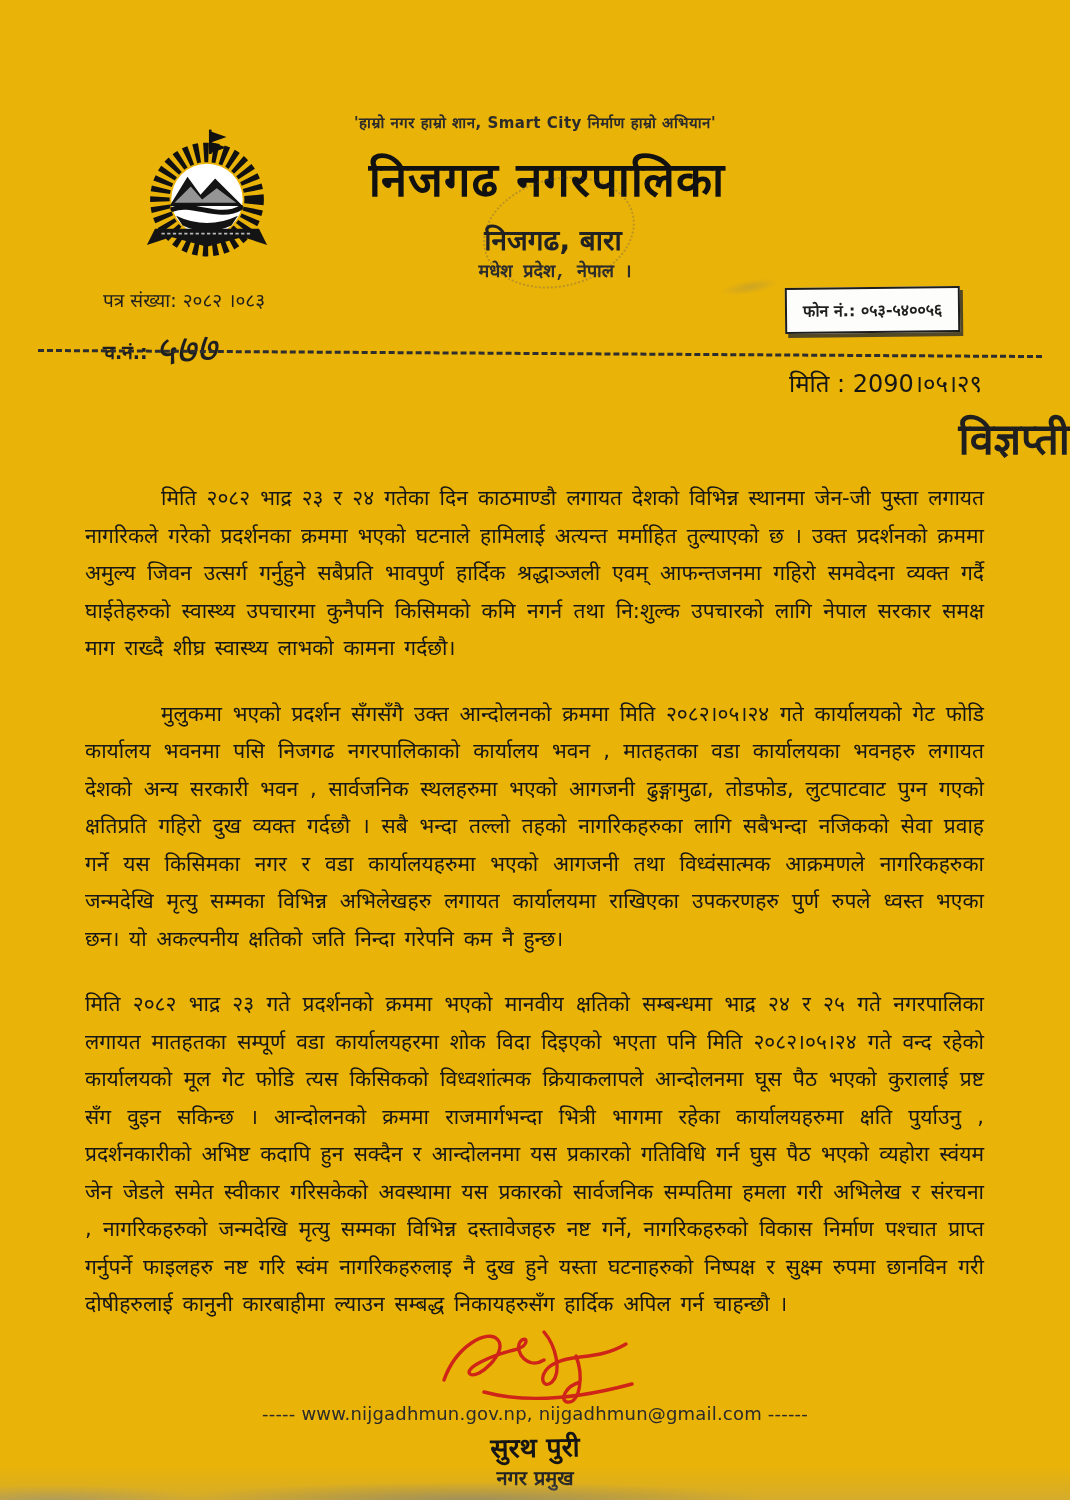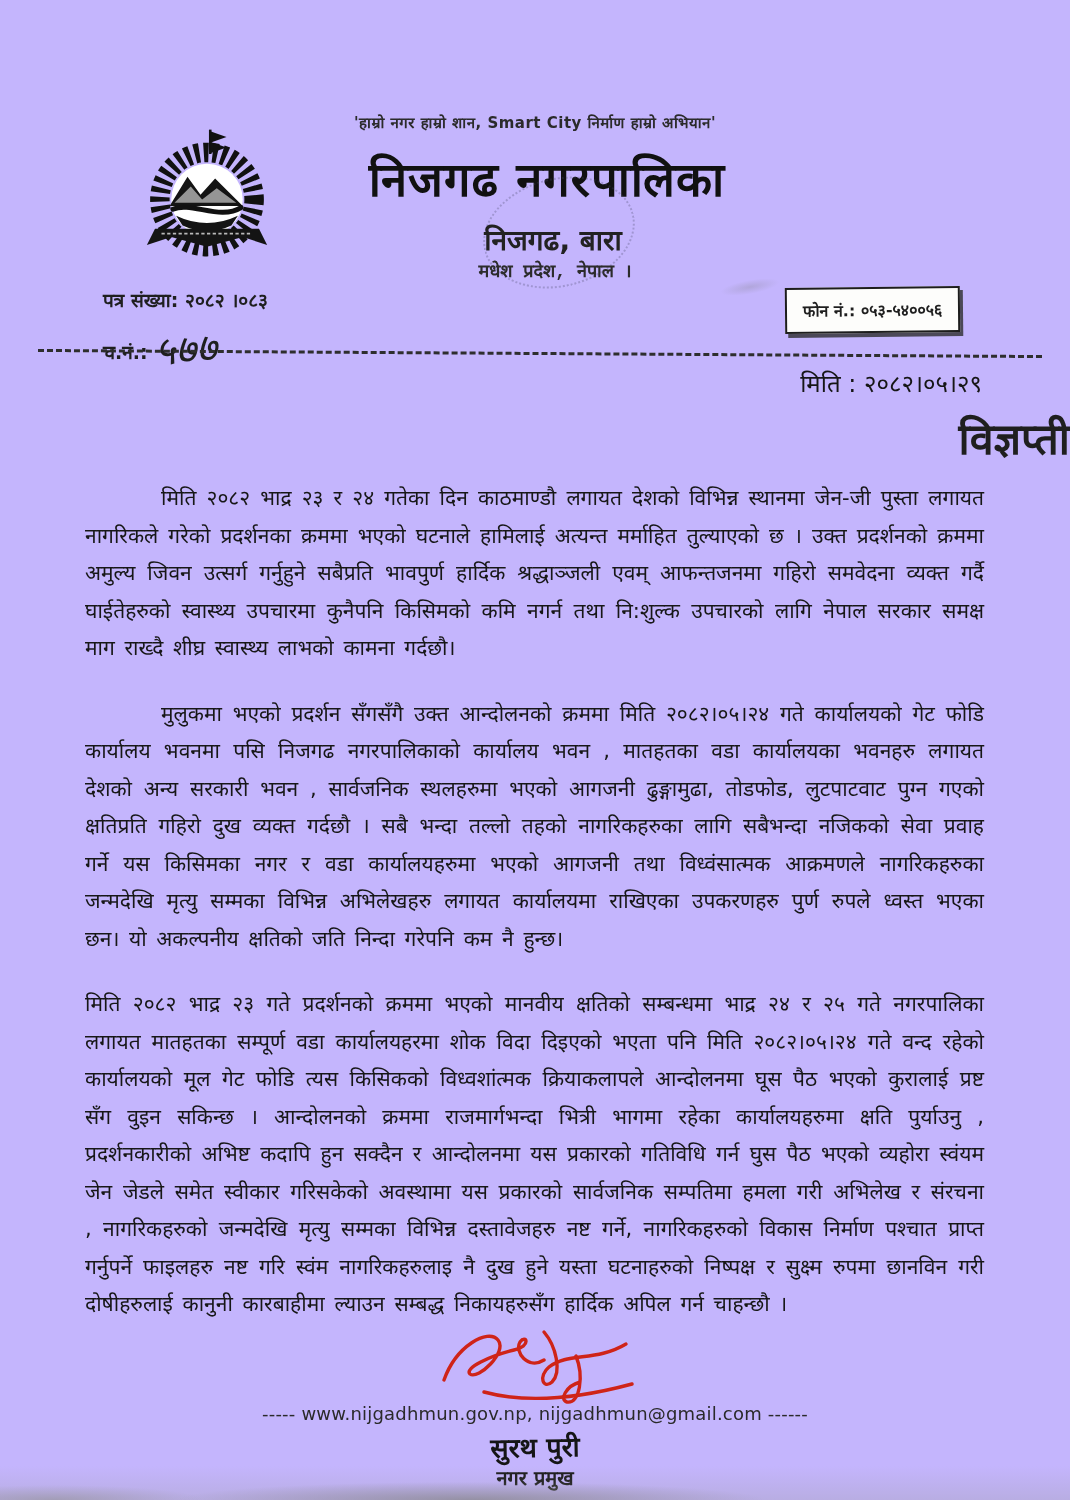--- a/index.html
+++ b/index.html
@@ -1,18 +1,18 @@
 <!DOCTYPE html>
 <html><head>
 <meta charset="utf-8">
 <style>
   html,body{margin:0;padding:0;background:#e8e8e6;}
   .page{
     position:relative;width:1070px;height:1500px;margin:0 auto;
-    background:#c4b5fd;overflow:hidden;color:#1f1f1f;
+    background:#eab308;overflow:hidden;color:#1f1f1f;
     font-family:"DejaVu Sans","Liberation Sans",sans-serif;
   }
   
   .slogan{
     position:absolute;top:112px;left:0;width:100%;text-align:center;
     font-size:15px;font-weight:bold;color:#2b2b2b;letter-spacing:.5px;
   }
   .emblem{position:absolute;left:118px;top:128px;width:178px;height:130px;}
   .muni-title{
     position:absolute;top:146px;left:0;width:100%;text-align:center;
@@ -28,21 +28,21 @@
     position:absolute;top:258px;left:0;width:100%;text-align:center;
     padding-left:40px;box-sizing:border-box;
     font-size:18px;font-weight:bold;color:#2c2c2c;font-family:Liberation Mono, monospace;
   }
   .stamp-ring{
     position:absolute;left:482px;top:178px;width:150px;height:105px;
     border:2px dotted rgba(70,70,100,.28);border-radius:50%;
     transform:rotate(-14deg);
   }
   
-  .letter-no{position:absolute;left:103px;top:287px;font-size:19px;font-weight:bold;}
+  .letter-no{position:absolute;left:103px;top:287px;font-size:19px;font-weight:normal;}
   .ch-line{position:absolute;left:103px;top:316px;font-size:19px;font-weight:bold;}
   .ch-value{
     display:inline-block;font-size:40px;font-weight:normal;
     font-style:italic;transform:rotate(-4deg) translateY(4px);
     font-family:"DejaVu Serif","Liberation Serif",serif;
   }
   .phone-box{
     position:absolute;left:785px;top:287px;padding:10px 16px;
     border:2px solid #1d1d1d;background:#fdfdfb;
     box-shadow:3px 4px 0 rgba(45,45,45,.8);
@@ -130,21 +130,21 @@
 
   <div class="letter-no">पत्र संख्या: २०८२ ।०८३</div>
   <div class="ch-line">
     <span>च.नं.:</span>
     <span class="ch-value">५७७</span>
   </div>
   <div class="phone-box">फोन नं.: ०५३-५४००५६</div>
   <div class="scan-mark-tr"></div>
 
   <div class="divider"></div>
-  <div class="date-line">मिति : २०८२।०५।२९</div>
+  <div class="date-line">मिति : 2090।०५।२९</div>
 
   <div class="notice-title">विज्ञप्ती</div>
 
   <div class="body-text">
     <p class="indent">मिति २०८२ भाद्र २३ र २४ गतेका दिन काठमाण्डौ लगायत देशको विभिन्न स्थानमा जेन-जी पुस्ता लगायत नागरिकले गरेको प्रदर्शनका क्रममा भएको घटनाले हामिलाई अत्यन्त मर्माहित तुल्याएको छ । उक्त प्रदर्शनको क्रममा अमुल्य जिवन उत्सर्ग गर्नुहुने सबैप्रति भावपुर्ण हार्दिक श्रद्धाञ्जली एवम् आफन्तजनमा गहिरो समवेदना व्यक्त गर्दै घाईतेहरुको स्वास्थ्य उपचारमा कुनैपनि किसिमको कमि नगर्न तथा नि:शुल्क उपचारको लागि नेपाल सरकार समक्ष माग राख्दै शीघ्र स्वास्थ्य लाभको कामना गर्दछौ।</p>
     <p class="indent">मुलुकमा भएको प्रदर्शन सँगसँगै उक्त आन्दोलनको क्रममा मिति २०८२।०५।२४ गते कार्यालयको गेट फोडि कार्यालय भवनमा पसि निजगढ नगरपालिकाको कार्यालय भवन , मातहतका वडा कार्यालयका भवनहरु लगायत देशको अन्य सरकारी भवन , सार्वजनिक स्थलहरुमा भएको आगजनी ढुङ्गामुढा, तोडफोड, लुटपाटवाट पुग्न गएको क्षतिप्रति गहिरो दुख व्यक्त गर्दछौ । सबै भन्दा तल्लो तहको नागरिकहरुका लागि सबैभन्दा नजिकको सेवा प्रवाह गर्ने यस किसिमका नगर र वडा कार्यालयहरुमा भएको आगजनी तथा विध्वंसात्मक आक्रमणले नागरिकहरुका जन्मदेखि मृत्यु सम्मका विभिन्न अभिलेखहरु लगायत कार्यालयमा राखिएका उपकरणहरु पुर्ण रुपले ध्वस्त भएका छन। यो अकल्पनीय क्षतिको जति निन्दा गरेपनि कम नै हुन्छ।</p>
     <p>मिति २०८२ भाद्र २३ गते प्रदर्शनको क्रममा भएको मानवीय क्षतिको सम्बन्धमा भाद्र २४ र २५ गते नगरपालिका लगायत मातहतका सम्पूर्ण वडा कार्यालयहरमा शोक विदा दिइएको भएता पनि मिति २०८२।०५।२४ गते वन्द रहेको कार्यालयको मूल गेट फोडि त्यस किसिकको विध्वशांत्मक क्रियाकलापले आन्दोलनमा घूस पैठ भएको कुरालाई प्रष्ट सँग वुइन सकिन्छ । आन्दोलनको क्रममा राजमार्गभन्दा भित्री भागमा रहेका कार्यालयहरुमा क्षति पुर्याउनु , प्रदर्शनकारीको अभिष्ट कदापि हुन सक्दैन र आन्दोलनमा यस प्रकारको गतिविधि गर्न घुस पैठ भएको व्यहोरा स्वंयम जेन जेडले समेत स्वीकार गरिसकेको अवस्थामा यस प्रकारको सार्वजनिक सम्पतिमा हमला गरी अभिलेख र संरचना , नागरिकहरुको जन्मदेखि मृत्यु सम्मका विभिन्न दस्तावेजहरु नष्ट गर्ने, नागरिकहरुको विकास निर्माण पश्चात प्राप्त गर्नुपर्ने फाइलहरु नष्ट गरि स्वंम नागरिकहरुलाइ नै दुख हुने यस्ता घटनाहरुको निष्पक्ष र सुक्ष्म रुपमा छानविन गरी दोषीहरुलाई कानुनी कारबाहीमा ल्याउन सम्बद्ध निकायहरुसँग हार्दिक अपिल गर्न चाहन्छौ ।</p>
   </div>
 
   <div class="signature">

